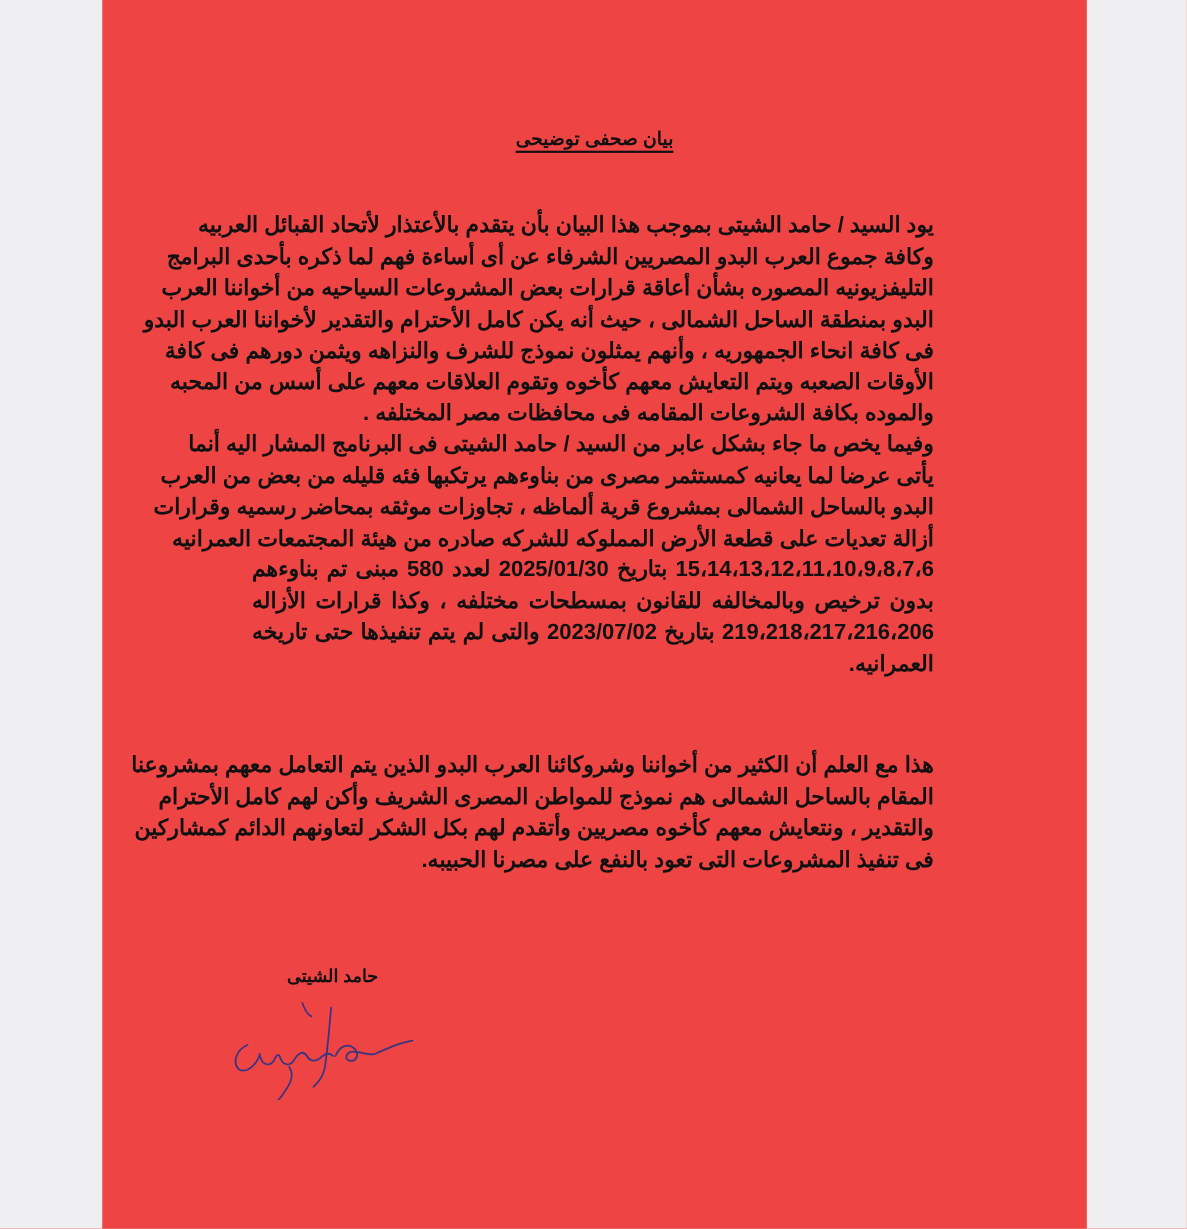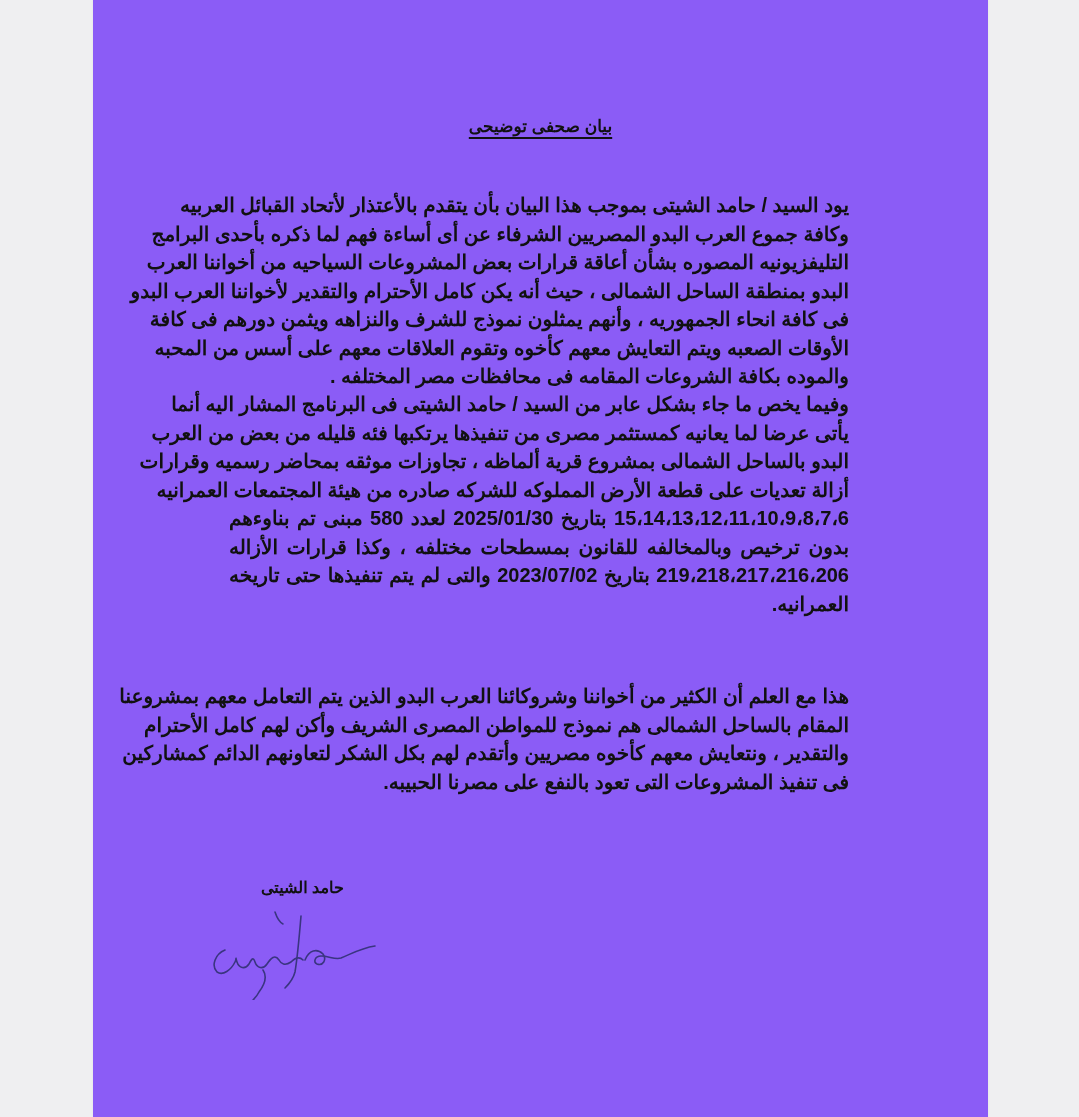--- a/index.html
+++ b/index.html
@@ -10,21 +10,21 @@
       position: relative;
       overflow: hidden;
       font-family: "DejaVu Sans", "Liberation Sans", sans-serif;
     }
     .page {
       position: absolute;
       left: 93px;
       top: 0;
       width: 895px;
       height: 1117px;
-      background: #8b5cf6;
+      background: #ef4444;
       box-shadow: 0 0 2px rgba(0,0,0,0.06);
     }
     .title {
       position: absolute;
       top: 116px;
       left: 0;
       width: 100%;
       text-align: center;
       direction: rtl;
       font-family: "Liberation Sans", sans-serif;
@@ -92,21 +92,21 @@
     <span class="line b">وكافة جموع العرب البدو المصريين الشرفاء عن أى أساءة فهم لما ذكره بأحدى البرامج</span>
     <span class="line b">التليفزيونيه المصوره بشأن أعاقة قرارات بعض المشروعات السياحيه من أخواننا العرب</span>
     <span class="line b">البدو بمنطقة الساحل الشمالى ، حيث أنه يكن كامل الأحترام والتقدير لأخواننا العرب البدو</span>
     <span class="line b">فى كافة انحاء الجمهوريه ، وأنهم يمثلون نموذج للشرف والنزاهه ويثمن دورهم فى كافة</span>
     <span class="line b">الأوقات الصعبه ويتم التعايش معهم كأخوه وتقوم العلاقات معهم على أسس من المحبه</span>
     <span class="line b last">والموده بكافة الشروعات المقامه فى محافظات مصر المختلفه .</span>
   </div>
 
   <div class="body-text" id="p2">
     <span class="line b">وفيما يخص ما جاء بشكل عابر من السيد / حامد الشيتى فى البرنامج المشار اليه أنما</span>
-    <span class="line b">يأتى عرضا لما يعانيه كمستثمر مصرى من تنفيذها يرتكبها فئه قليله من بعض من العرب</span>
+    <span class="line b">يأتى عرضا لما يعانيه كمستثمر مصرى من بناوءهم يرتكبها فئه قليله من بعض من العرب</span>
     <span class="line b">البدو بالساحل الشمالى بمشروع قرية ألماظه ، تجاوزات موثقه بمحاضر رسميه وقرارات</span>
     <span class="line b">أزالة تعديات على قطعة الأرض المملوكه للشركه صادره من هيئة المجتمعات العمرانيه</span>
     <span class="line b">15،14،13،12،11،10،9،8،7،6 بتاريخ 2025/01/30 لعدد 580 مبنى تم بناوءهم</span>
     <span class="line b">بدون ترخيص وبالمخالفه للقانون بمسطحات مختلفه ، وكذا قرارات الأزاله</span>
     <span class="line b">219،218،217،216،206 بتاريخ 2023/07/02 والتى لم يتم تنفيذها حتى تاريخه</span>
     <span class="line b last">العمرانيه.</span>
   </div>
 
   <div class="body-text" id="p3">
     <span class="line b">هذا مع العلم أن الكثير من أخواننا وشروكائنا العرب البدو الذين يتم التعامل معهم بمشروعنا</span>

